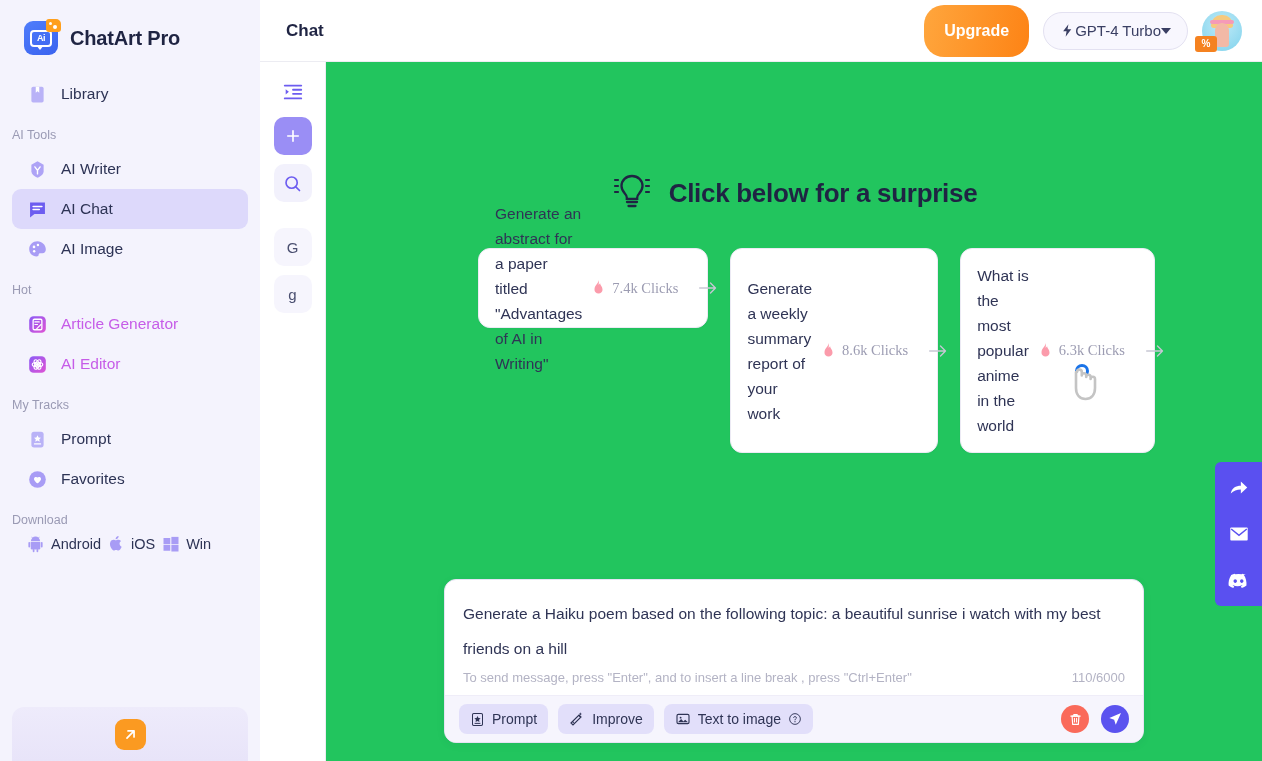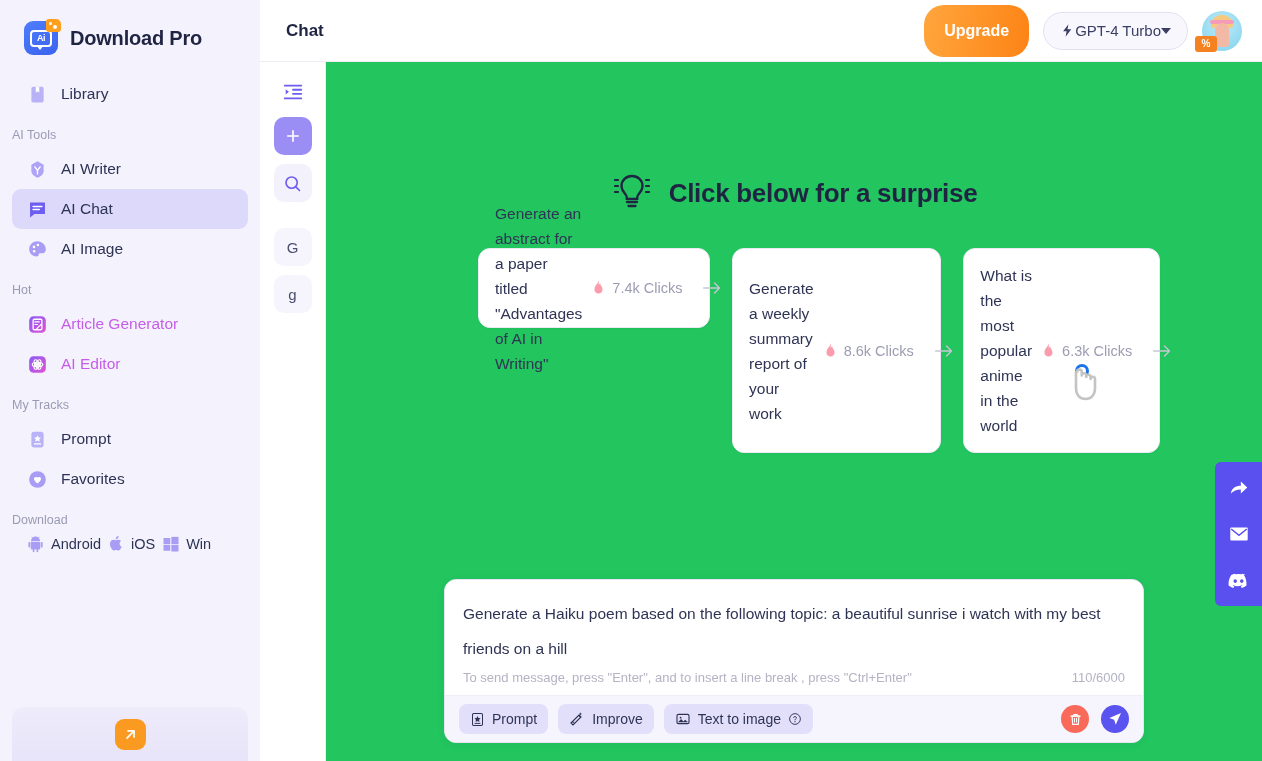--- a/index.html
+++ b/index.html
@@ -149,21 +149,21 @@
 
   .cards { margin-top: 32px; width: 632px; display: flex; flex-direction: row; gap: 22px; }
   .card {
     border: 1px solid #eceaf4; border-radius: 12px; background: #fff;
     min-height: 56px; display: flex; align-items: center;
     padding: 14px 18px 14px 16px; cursor: pointer;
     box-shadow: 0 1px 2px rgba(40,30,90,0.03);
   }
   .card.tall { height: 80px; }
   .card-text { font-size: 15.5px; color: #2f3455; line-height: 25px; flex: 1; padding-right: 10px; }
-  .card-right { display: flex; align-items: center; gap: 20px; flex: 0 0 auto; }
+  .card-right { display: flex; align-items: center; gap: 20px; flex: 0 0 auto; font-family: Liberation Serif, serif; }
   .clicks { display: flex; align-items: center; gap: 7px; font-size: 14.5px; color: #9c9cb2; }
   .arrow-r { color: #c7c7d4; font-size: 17px; line-height: 1; }
 
   
   .composer {
     position: absolute; left: 50%; transform: translateX(-50%);
     bottom: 18px; width: 700px;
     border: 1px solid #e6e3f4; border-radius: 12px; background: #fff;
     overflow: hidden;
     box-shadow: 0 2px 10px rgba(40,30,90,0.05);
@@ -209,21 +209,21 @@
 
 <div class="app">
 
   <aside class="sidebar">
 
     <div class="brand">
       <div class="brand-logo">
         <div class="inner">Ai</div>
         <div class="brand-badge"></div>
       </div>
-      <div class="brand-name">Download Pro</div>
+      <div class="brand-name">ChatArt Pro</div>
     </div>
 
     <div class="nav-spacer"></div>
 
     <div class="nav-item">
       <svg class="ico" viewBox="0 0 24 24">
         <rect x="5" y="3" width="14" height="18" rx="2" fill="#b9b2f7"></rect>
         <path d="M10 3h4v7l-2-1.6L10 10z" fill="#ffffff"></path>
       </svg>
       <span class="label">Library</span>

